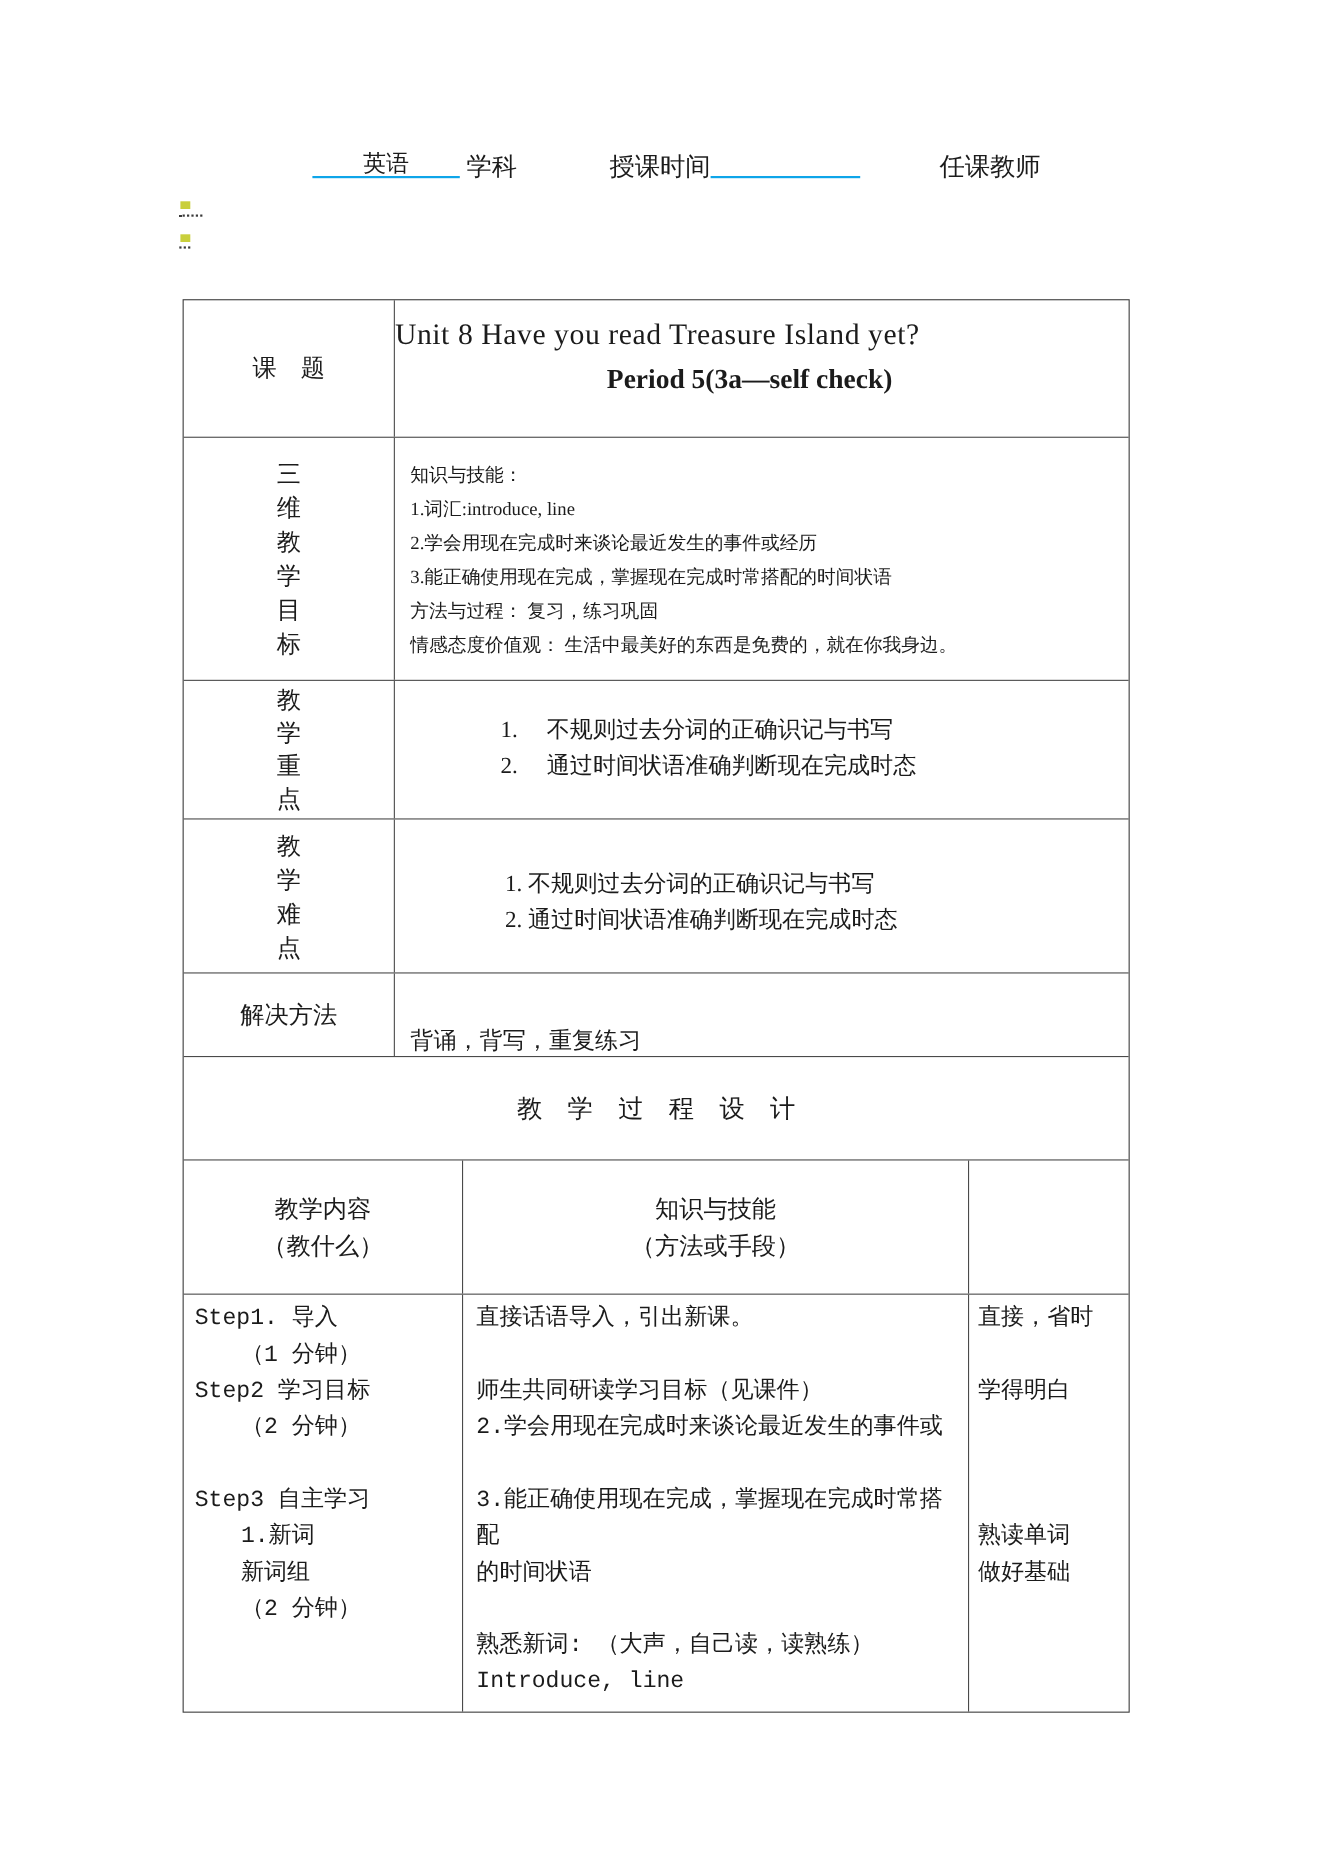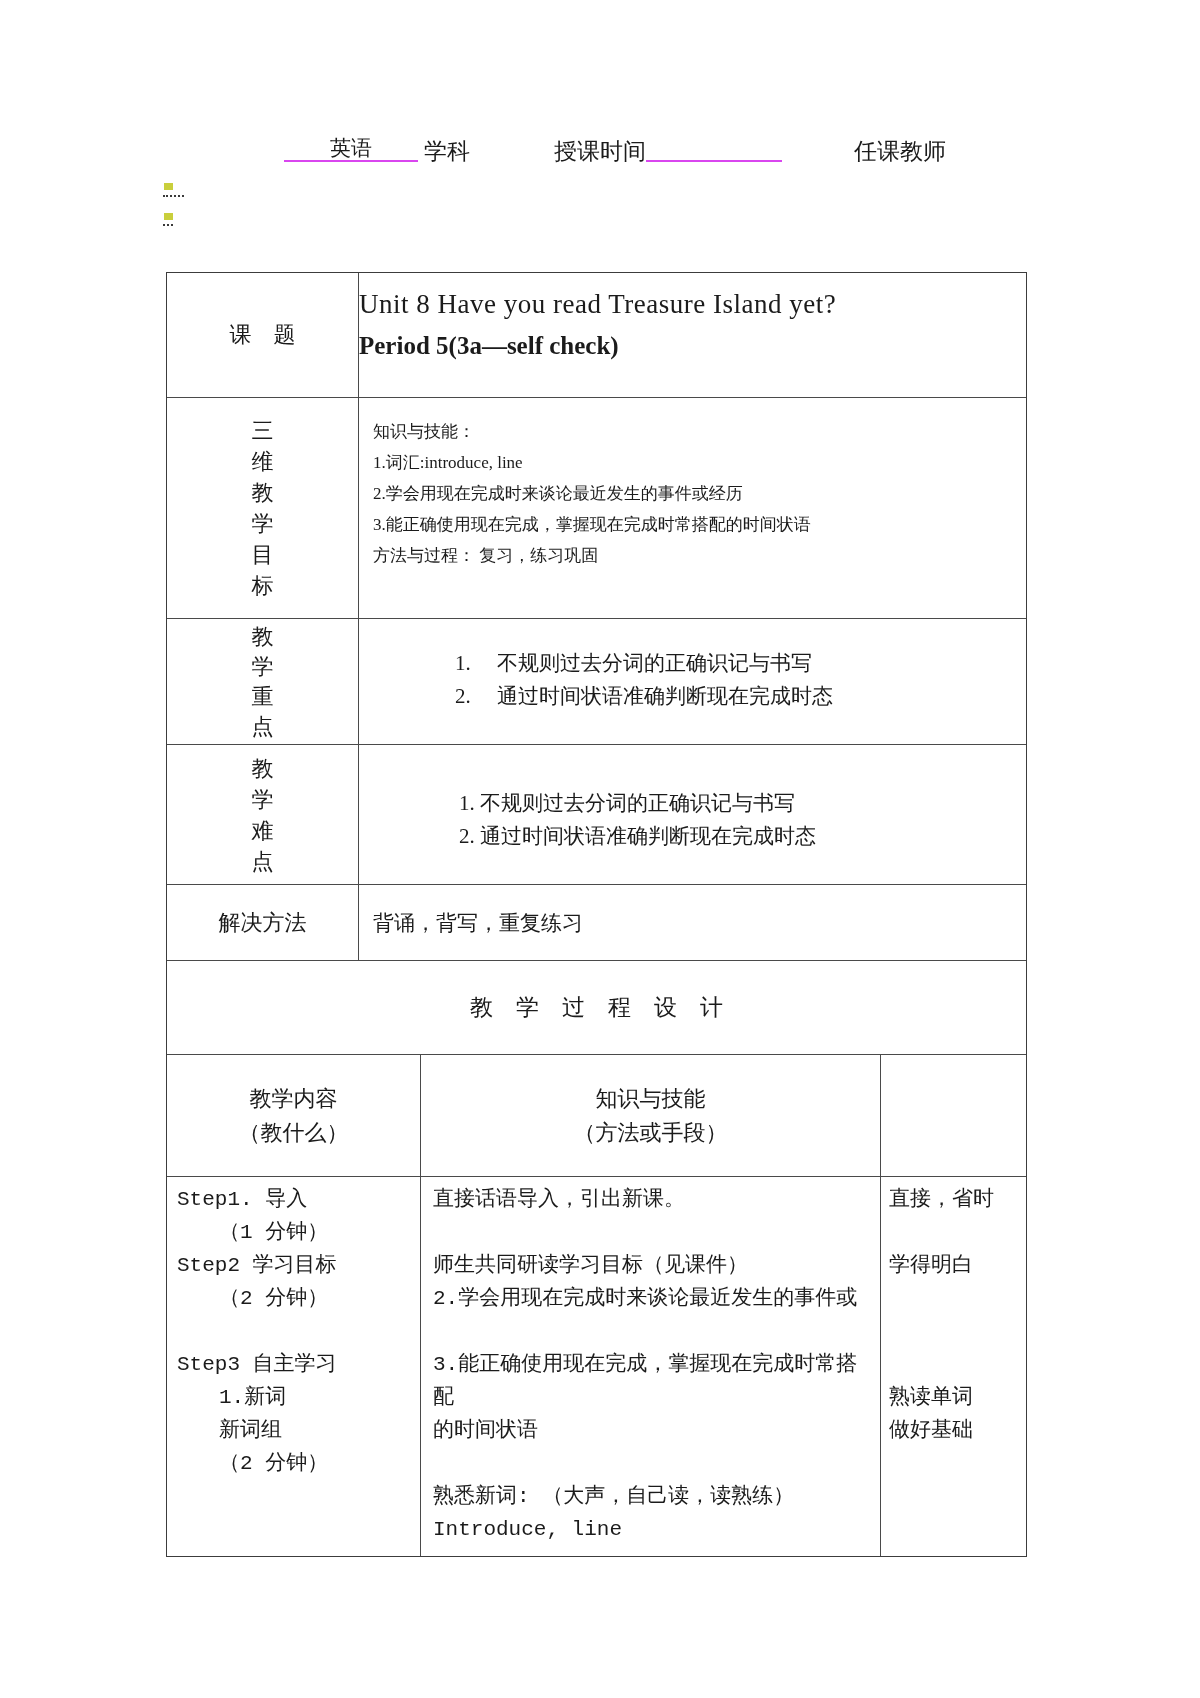--- a/index.html
+++ b/index.html
@@ -1,50 +1,50 @@
 <!DOCTYPE html>
 <html><head>
 <meta charset="utf-8">
 <style>
   html,body{margin:0;padding:0;}
   .page{position:relative;width:1200px;height:1698px;background:#ffffff;overflow:hidden;
         font-family:"Liberation Serif","DejaVu Serif",serif;color:#1b1b1b;}
   
   .hl{position:absolute;top:136px;height:26px;font-size:23px;white-space:pre;}
-  .blank{position:absolute;top:134px;height:26px;border-bottom:2px solid #d946ef;
+  .blank{position:absolute;top:134px;height:26px;border-bottom:2px solid #0ea5e9;
          font-size:21px;text-align:center;}
   
   .spot{position:absolute;background:#c9cf3c;}
   .dashline{position:absolute;border-top:2px dotted #3a3a3a;height:0;}
   .hatch{position:absolute;opacity:.5;
          background:repeating-linear-gradient(135deg,rgba(90,90,90,.10) 0 1px,transparent 1px 4px);}
   
   .tbl{position:absolute;left:166px;top:272px;width:861px;border:1px solid #3c3c3c;box-sizing:border-box;background:#fff;}
   .row{display:flex;box-sizing:border-box;border-top:1px solid #4a4a4a;}
   .row.first{border-top:none;}
   .cA{width:192px;flex:none;border-right:1px solid #4a4a4a;box-sizing:border-box;
       display:flex;flex-direction:column;align-items:center;justify-content:center;
       font-size:22px;text-align:center;}
   .cB{flex:1;min-width:0;box-sizing:border-box;position:relative;}
   .vlab div{line-height:31px;white-space:pre;}
   .r1{height:124px;}
   .r1 .t1{margin-top:16px;text-align:left;font-weight:normal;font-size:27px;letter-spacing:.5px;}
-  .r1 .t2{margin-top:12px;text-align:left;padding-right:22px;font-weight:bold;font-size:25px;}
+  .r1 .t2{margin-top:12px;text-align:center;padding-right:22px;font-weight:bold;font-size:25px;}
   .r2{height:221px;}
   .r2 .cB{padding:18px 10px 0 14px;font-size:17px;}
   .r2 .cB div{line-height:31px;white-space:pre-wrap;}
   .r3{height:126px;}
   .r3 .cB{padding:28px 0 0 96px;font-size:21px;}
   .r3 .cB div{line-height:33px;white-space:pre-wrap;}
   .r3 .vlab div{line-height:30px;}
   .r4{height:140px;}
   .r4 .cB{padding:42px 0 0 100px;font-size:21px;}
   .r4 .cB div{line-height:33px;white-space:pre-wrap;}
   .r5{height:76px;font-family:Liberation Serif, serif;}
-  .r5 .cB{display:flex;align-items:center;padding-left:14px;font-size:21px;}
+  .r5 .cB{display:flex;align-items:flex-end;padding-left:14px;font-size:21px;}
   .r6{height:94px;display:flex;align-items:center;justify-content:center;font-size:23px;white-space:pre;}
   .hdr{height:122px;}
   .hc{box-sizing:border-box;display:flex;flex-direction:column;align-items:center;justify-content:center;
       font-size:22px;text-align:center;}
   .hc div{line-height:34px;white-space:pre;}
   .c1{width:254px;flex:none;border-right:1px solid #4a4a4a;}
   .c2{width:460px;flex:none;border-right:1px solid #4a4a4a;}
   .c3{flex:1;min-width:0;}
   .bodyr{min-height:380px;align-items:stretch;}
   .bc{box-sizing:border-box;font-size:21px;}
@@ -102,20 +102,21 @@
           <div>学</div>
           <div>目</div>
           <div>标</div>
         </div>
       <div class="cB">
           <div>知识与技能：</div>
           <div>1.词汇:introduce, line</div>
           <div>2.学会用现在完成时来谈论最近发生的事件或经历</div>
           <div>3.能正确使用现在完成，掌握现在完成时常搭配的时间状语</div>
           <div>方法与过程： 复习，练习巩固</div>
+          <div>情感态度价值观： 生活中最美好的东西是免费的，就在你我身边。</div>
         </div>
     </div>
 
     <div class="row r3">
       <div class="cA vlab">
           <div>教</div>
           <div>学</div>
           <div>重</div>
           <div>点</div>
         </div>

